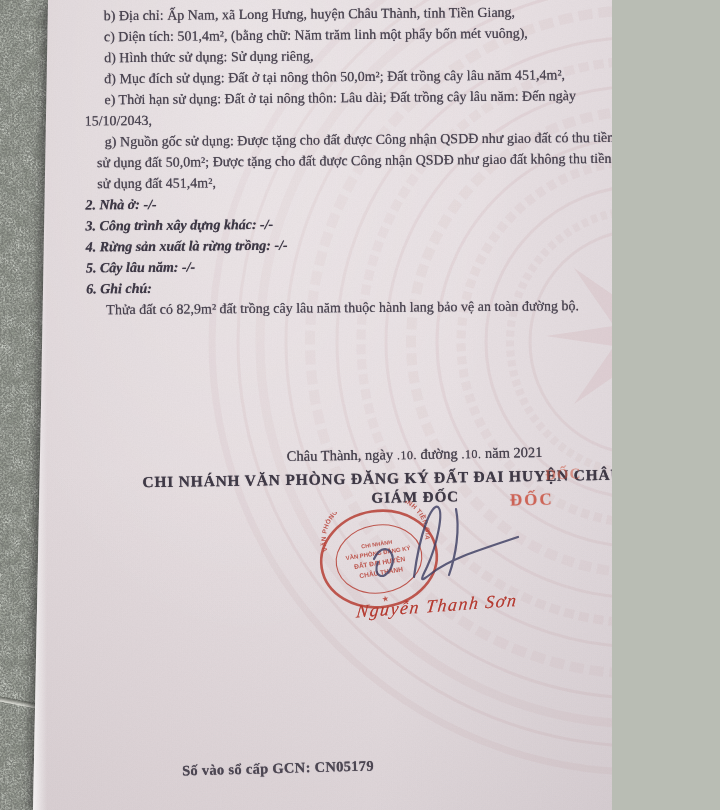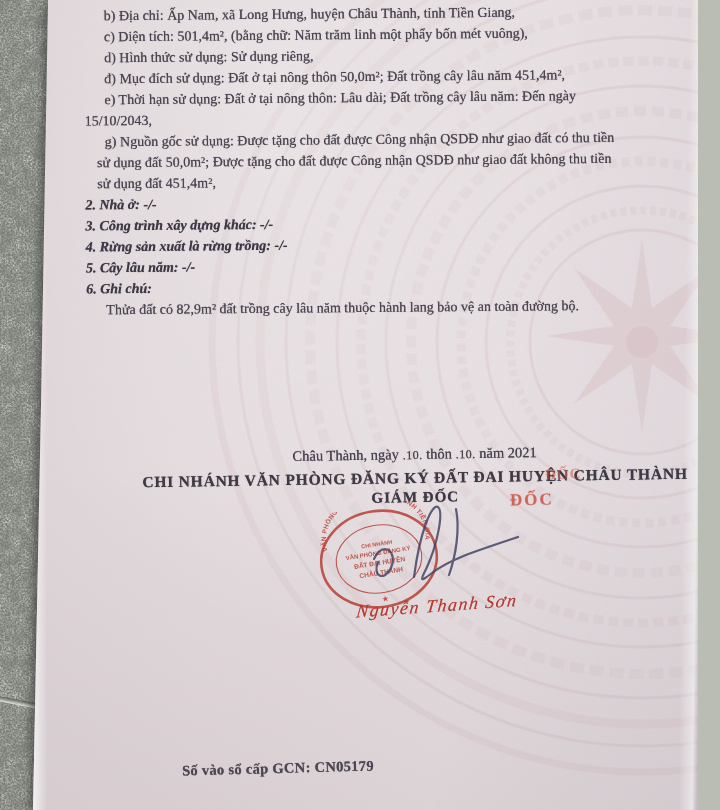--- a/index.html
+++ b/index.html
@@ -1,21 +1,21 @@
 <!DOCTYPE html>
 <html><head>
 <meta charset="utf-8">
 <style>
   html,body{margin:0;padding:0;}
   body{
     width:720px;height:810px;overflow:hidden;position:relative;
     background:#b9bdb4;
     font-family:"Liberation Serif","DejaVu Serif",serif;
   }
-  .scene{position:absolute;inset:0;width:698px;height:810px;overflow:hidden;}
+  .scene{position:absolute;inset:0;width:612px;height:810px;overflow:hidden;}
 
   
   .granite{position:absolute;left:0;top:0;width:70px;height:810px;overflow:hidden;}
   .granite svg{position:absolute;left:0;top:0;}
   .tile-seam{position:absolute;left:-6px;top:702px;width:70px;height:5px;
     background:linear-gradient(to bottom,rgba(50,52,46,.55),rgba(235,235,228,.9));
     transform:rotate(11deg);}
 
   
   .paper-wrap{position:absolute;inset:0;filter:drop-shadow(-4px 2px 5px rgba(30,28,30,.5));}
@@ -145,21 +145,21 @@
         <div class="ln i0 bi">4. Rừng sản xuất là rừng trồng: -/-</div>
         <div class="ln i0 bi">5. Cây lâu năm: -/-</div>
         <div class="ln i0 bi">6. Ghi chú:</div>
         <div class="ln ia">Thửa đất có 82,9m² đất trồng cây lâu năm thuộc hành lang bảo vệ an toàn đường bộ.</div>
       </div>
 
       <div class="lower">
         <div class="date-line">
           <span>Châu Thành, ngày</span>
           <span class="date-num">.10.</span>
-          <span>thôn</span>
+          <span>đường</span>
           <span class="date-num">.10.</span>
           <span>năm 2021</span>
         </div>
         <div class="office-line">CHI NHÁNH VĂN PHÒNG ĐĂNG KÝ ĐẤT ĐAI HUYỆN CHÂU THÀNH</div>
         <div class="title-line">GIÁM ĐỐC</div>
       </div>
 
       <div class="ghost ghost1">ĐỐC</div>
       <div class="ghost ghost2">ĐỐC</div>
 

